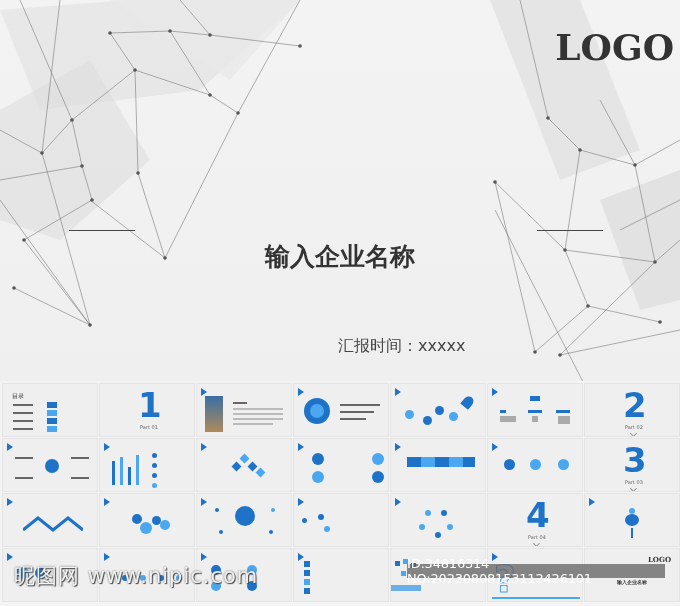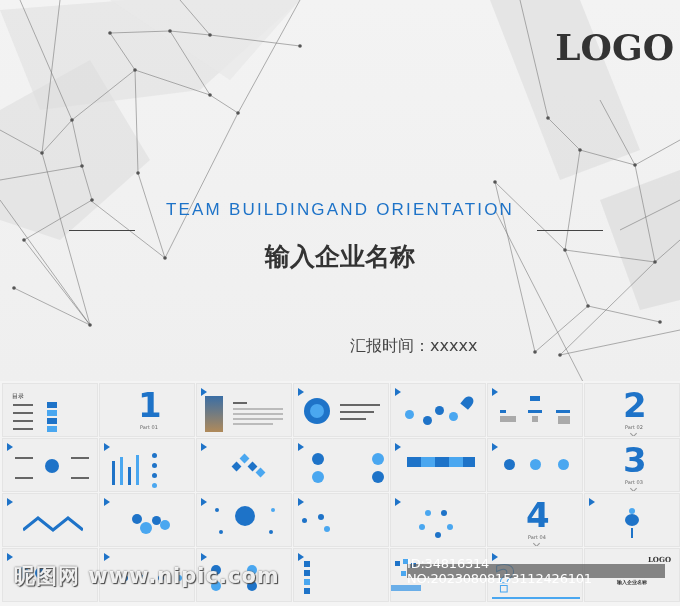--- a/index.html
+++ b/index.html
@@ -33,21 +33,21 @@
   .divider.r { left: 537px; }
   .company {
     position: absolute; left: 0; width: 680px; top: 240px; text-align: center;
     font-family: "DejaVu Sans", sans-serif; font-weight: bold; font-size: 25px; color: #333;
   }
   .reporter, .report-time {
     position: absolute; top: 336px; font-size: 16px; color: #444;
     font-family: "DejaVu Sans", sans-serif;
   }
   .reporter { left: 180px; }
-  .report-time { left: 350px; }
+  .report-time { left: 338px; }
 
   
   .grid {
     position: absolute; left: 2px; top: 383px; width: 678px; height: 223px;
     display: grid; grid-template-columns: repeat(7, 96px); grid-auto-rows: 54px;
     column-gap: 1px; row-gap: 1px;
   }
   .thumb {
     position: relative; background: #efefef; overflow: hidden;
     border: 1px solid #e4e4e4;
@@ -64,21 +64,21 @@
   .mini-line.dark { background: #666; }
   .blob { position: absolute; border-radius: 50%; background: #1e73c8; }
   .blob.light { background: #4aa7f0; }
   .sq { position: absolute; background: #1e73c8; }
   .sq.light { background: #4aa7f0; }
   .toc-t { position: absolute; left: 9px; top: 8px; font-size: 6px; color: #333; }
 
   
   .wm-left {
     position: absolute; left: 14px; top: 562px;
-    font-family: "DejaVu Sans", sans-serif; font-weight: bold;
+    font-family: "DejaVu Sans", sans-serif; font-weight: normal;
     font-size: 21px; color: rgba(255,255,255,0.9);
     text-shadow: 0 0 2px #555, 1px 1px 1px #444; letter-spacing: 1px;
   }
   .wm-right {
     position: absolute; left: 407px; top: 564px; width: 258px; height: 14px;
     background: rgba(90,90,90,0.72); color: #fff;
     font-family: "DejaVu Sans", sans-serif; font-size: 13px;
     display: flex; align-items: center; justify-content: center; letter-spacing: -0.2px;
   }
 </style>
@@ -165,21 +165,20 @@
         <circle cx="655" cy="262" r="1.8"></circle>
         <circle cx="588" cy="306" r="1.8"></circle>
       <circle cx="535" cy="352" r="1.8"></circle>
         <circle cx="660" cy="322" r="1.8"></circle>
         <circle cx="495" cy="182" r="1.8"></circle>
       <circle cx="560" cy="355" r="1.8"></circle>
     </g>
   </svg>
 
   <div class="logo">LOGO</div>
-  <div class="subtitle">TEAM BUILDINGAND ORIENTATION</div>
   <div class="divider l"></div>
   <div class="divider r"></div>
   <div class="company">输入企业名称</div>
   <div class="report-time">汇报时间：xxxxx</div>
 </div>
 
 <div class="grid">
 
   <div class="thumb">
     <div class="toc-t">目录</div>

